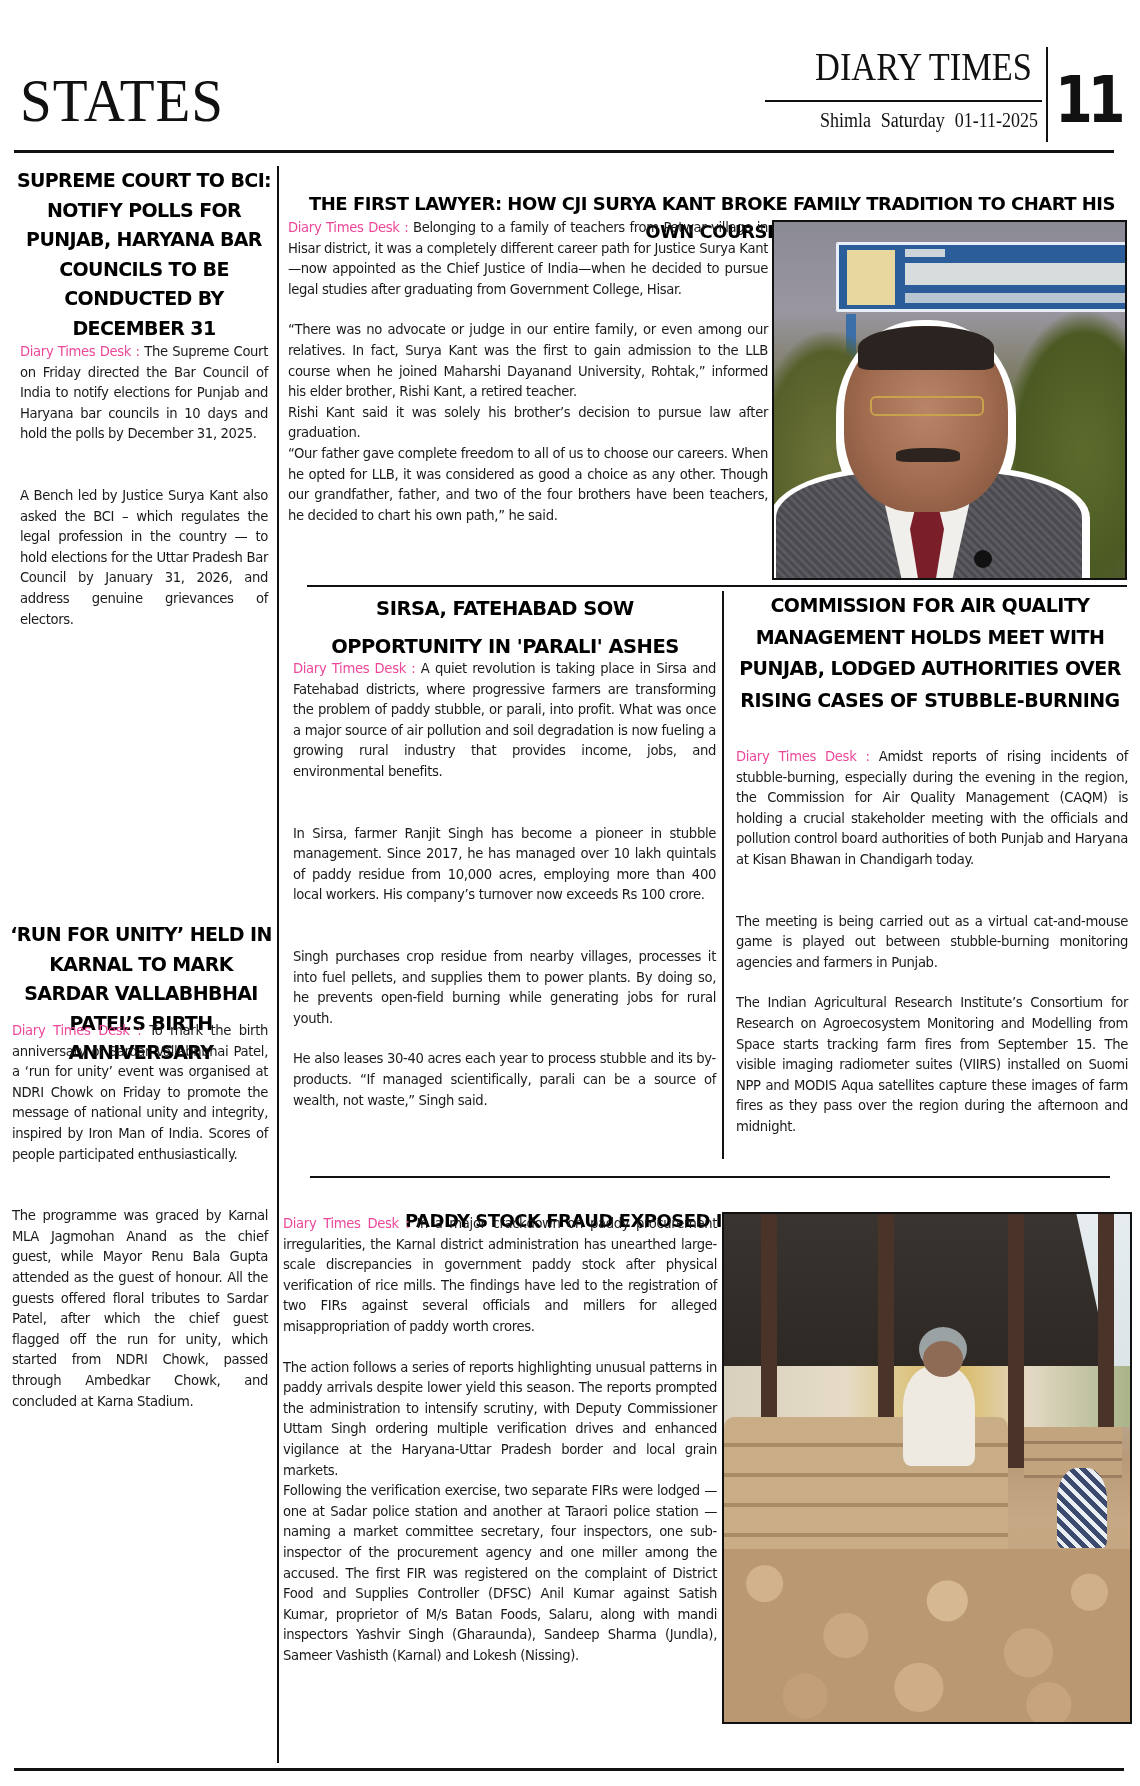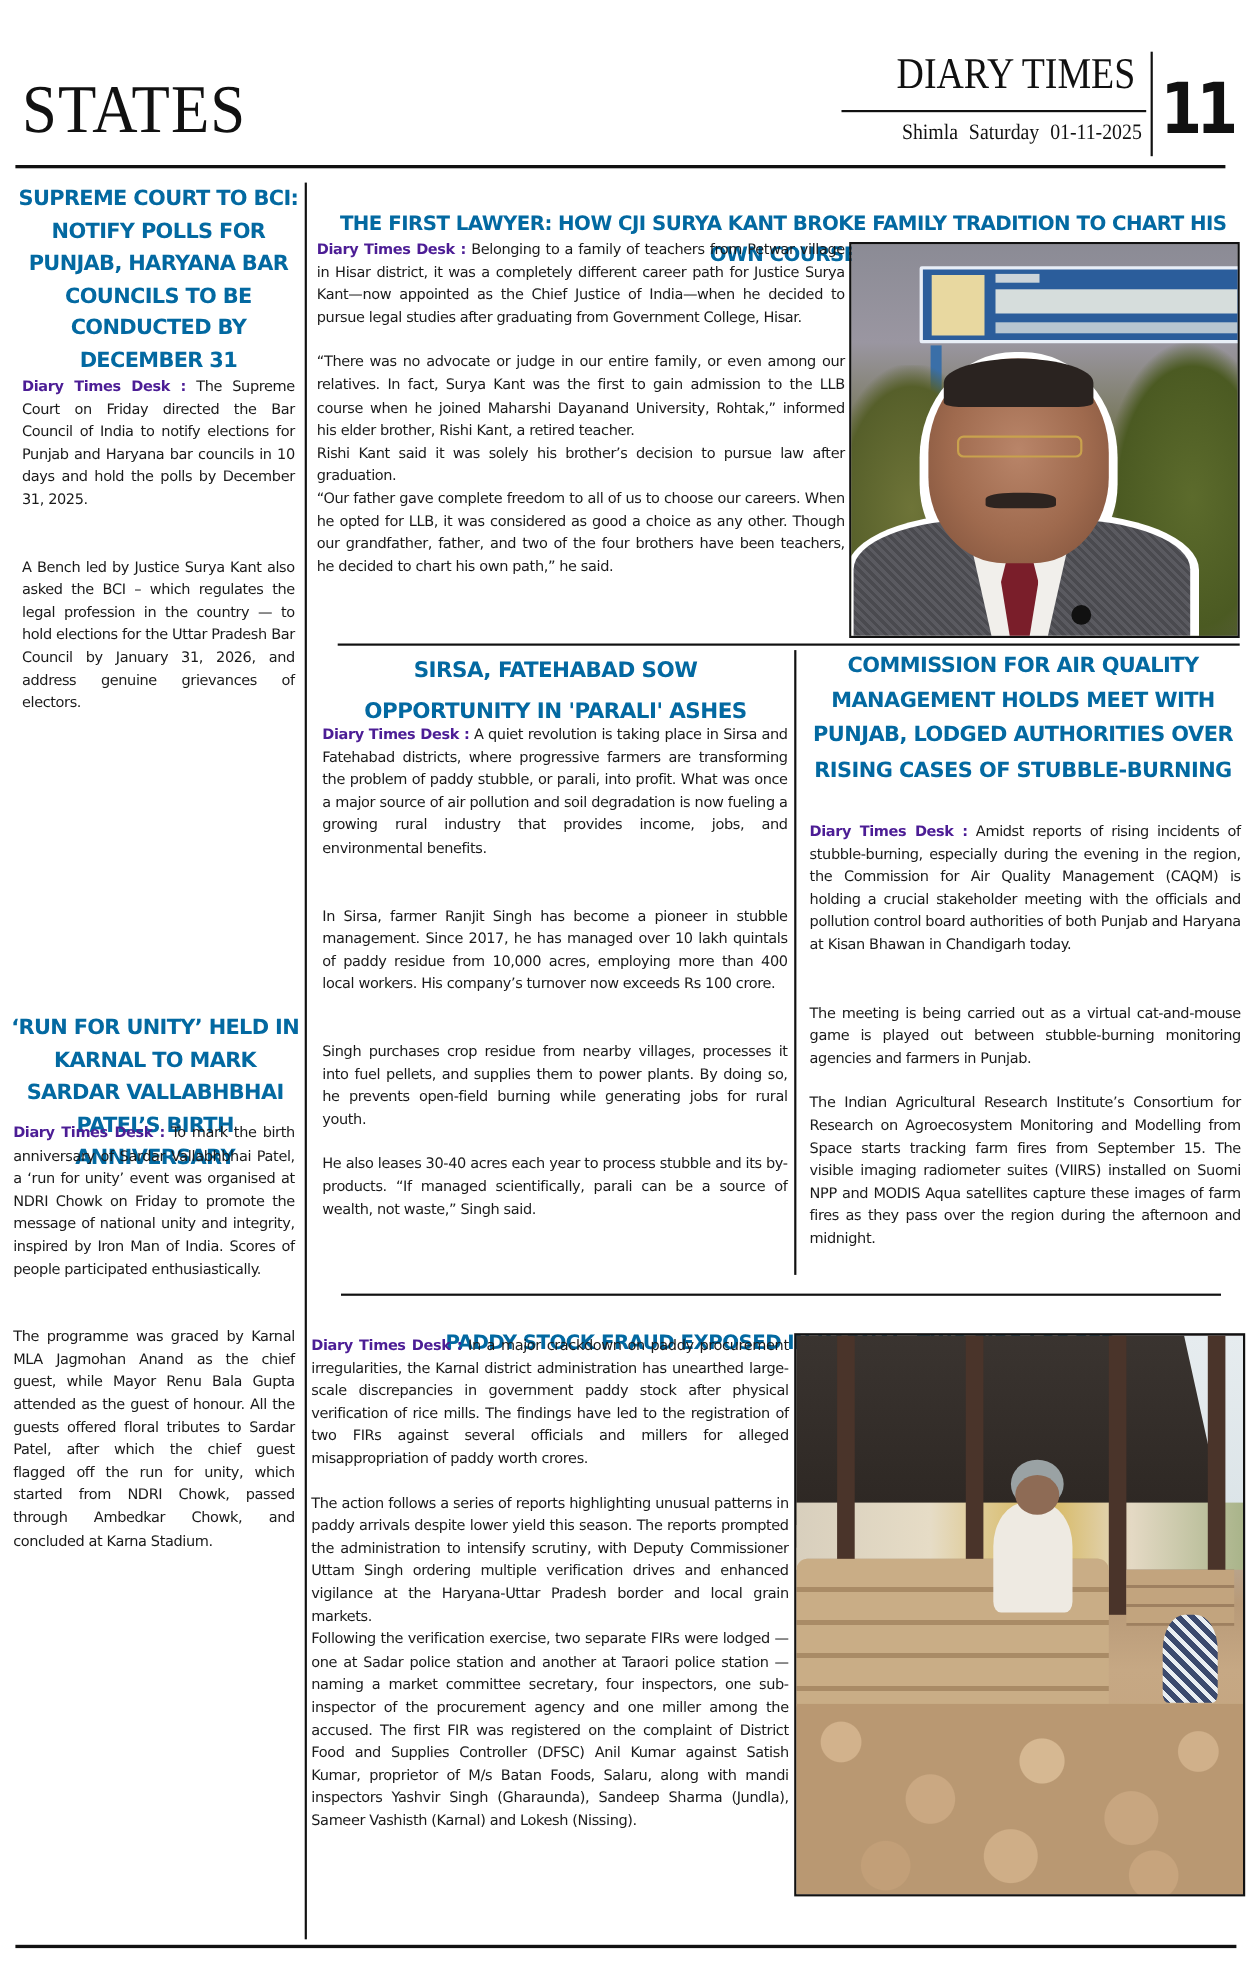--- a/index.html
+++ b/index.html
@@ -31,34 +31,34 @@
     }
     .masthead-rule { position: absolute; left: 14px; top: 150px; width: 1100px; height: 3px; background: #111; }
 
     
     .vrule { position: absolute; width: 2px; background: #111; }
     .hrule { position: absolute; height: 2px; background: #111; }
 
     
     .headline {
       position: absolute; font-family: "DejaVu Sans", sans-serif; font-weight: bold;
-      text-align: center; color: #0369a1; text-transform: none;
+      text-align: center; color: #000000; text-transform: none;
     }
     .col-left-head { font-size: 19px; line-height: 29.6px; letter-spacing: -0.6px; }
     .wide-head { font-size: 18px; line-height: 28px; letter-spacing: -0.5px; margin-top: 24px; }
     .mid-head { font-size: 19.5px; line-height: 38px; letter-spacing: -0.5px; }
 
     .body {
       position: absolute; font-family: "DejaVu Sans", sans-serif; font-size: 13.2px;
       line-height: 20.6px; text-align: justify; color: #1a1a1a; letter-spacing: -0.35px;
     }
     .body p { margin: 0; }
     .body p.gap-lg { margin-top: 41px; }
     .body p.gap-md { margin-top: 20px; }
-    .desk { font-weight: bold; color: #4c1d95; }
+    .desk { font-weight: normal; color: #ec4899; }
 
     
     .photo { position: absolute; border: 2px solid #111; overflow: hidden; }
     .photo-cji {
       left: 772px; top: 220px; width: 355px; height: 360px;
       background: linear-gradient(180deg, #8b8b95 0%, #9a96a1 25%, #7a7a60 45%, #6b7040 70%, #4f5a2c 100%);
     }
     .cji-sign {
       position: absolute; left: 62px; top: 20px; width: 300px; height: 70px;
       background: #2b5d9b; border: 3px solid #e8eef7; border-radius: 2px;

